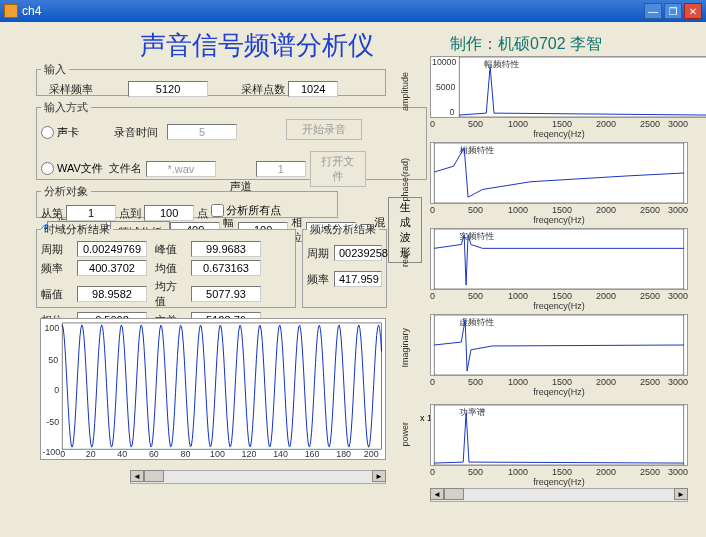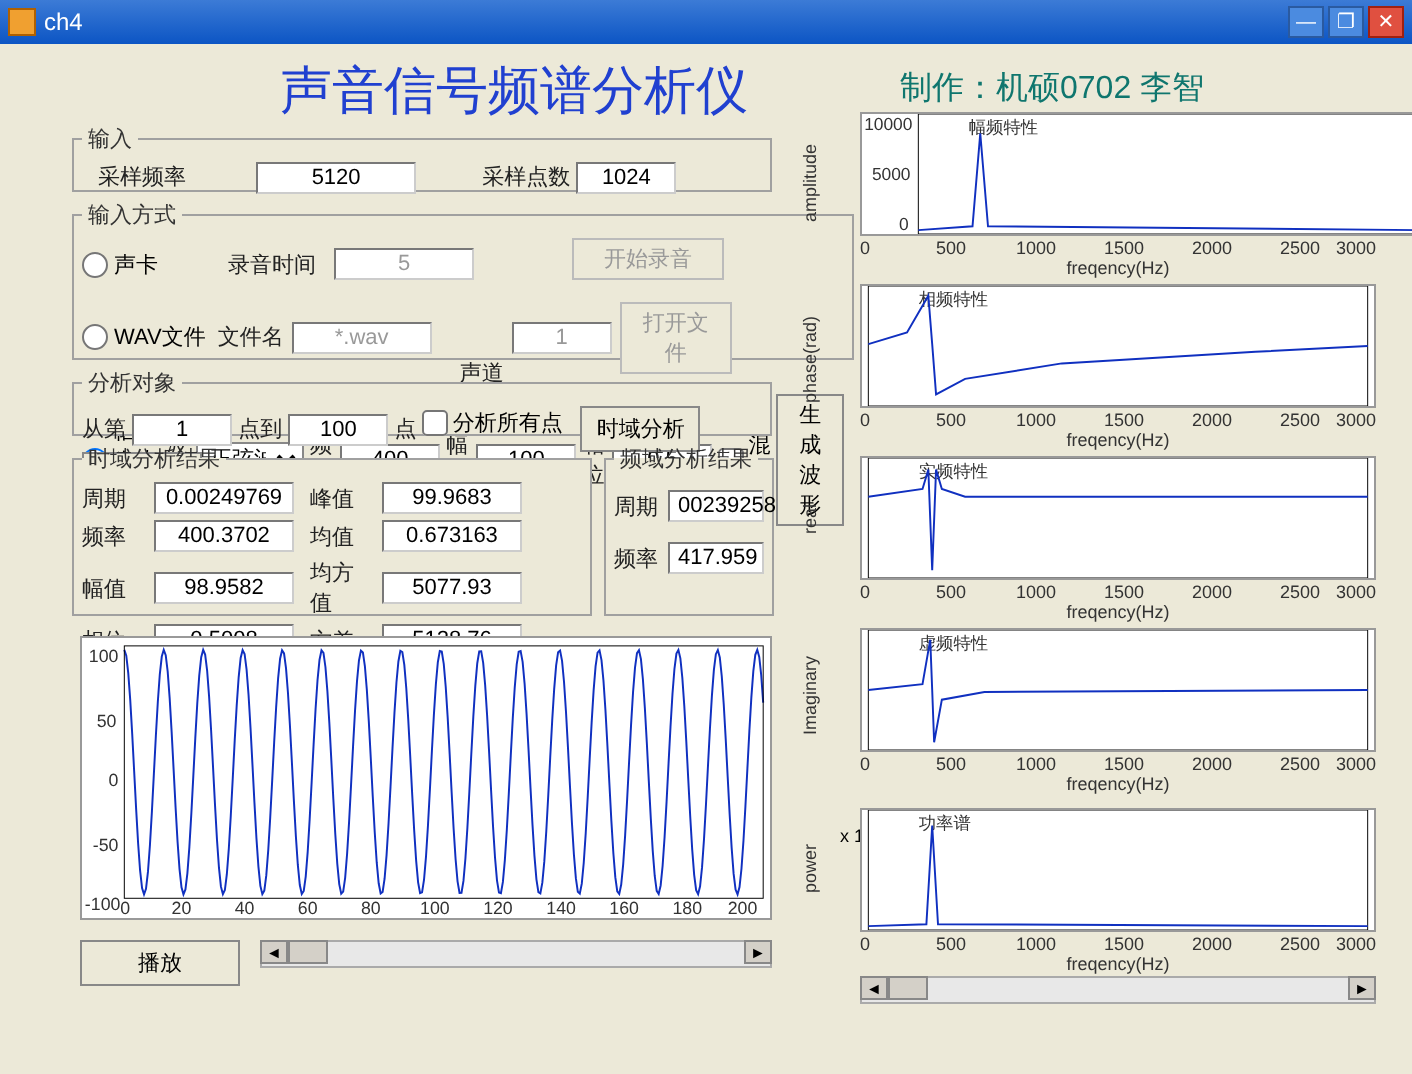--- a/index.html
+++ b/index.html
@@ -94,21 +94,21 @@
       <span class="label">相位</span>
       <span class="field" style="width:30px;">0.5</span>
       <label class="checkbox">
           <input type="checkbox" style="">
           <span>混选</span>
         </label>
       <span class="btn" style="width:50px;">生成波形</span>
     </div>
   </fieldset>
 
-  <fieldset style="left:36px; top:162px; width:350px; height:34px;">
+  <fieldset style="left:36px; top:162px; width:302px; height:34px;">
     <legend>分析对象</legend>
     <span class="label">从第</span>
     <span class="field" style="width:22px;">1</span>
     <span class="label">点到</span>
     <span class="field" style="width:24px;">100</span>
     <span class="label">点</span>
     <label class="checkbox">
         <input type="checkbox" style="">
         <span>分析所有点</span>
       </label>
@@ -169,21 +169,20 @@
           <text x="202" y="140">120</text>
           <text x="234" y="140">140</text>
           <text x="266" y="140">160</text>
           <text x="298" y="140">180</text>
           <text x="326" y="140">200</text>
       </g>
       <rect x="20" y="4" width="324" height="128" fill="none" stroke="#000" stroke-width="0.5"></rect>
     </svg>
   </div>
 
-  <span class="btn" style="position:absolute; left:40px; top:448px; width:80px; padding:3px;">播放</span>
   <div class="scrollbar" style="left:130px; top:448px; width:256px;">
     <div class="arrow" style="left:-1px;">◄</div>
     <div class="thumb" style="left:13px; width:20px;"></div>
     <div class="arrow" style="right:-1px;">►</div>
   </div>
 
   <div class="vlabel" style="left:400px; top:50px;">amplitude</div>
   <div class="chart" style="left:430px; top:34px; width:308px; height:62px;">
     <svg viewBox="0 0 258 62">
       <rect x="0" y="0" width="258" height="62" fill="#fff" stroke="#000" stroke-width="0.5"></rect>

